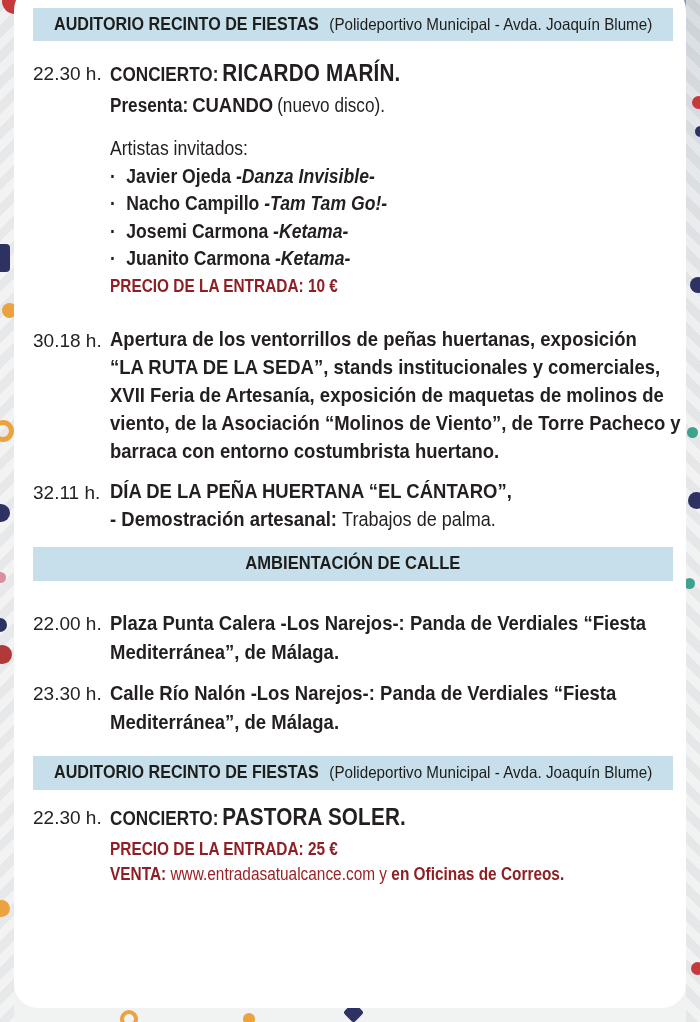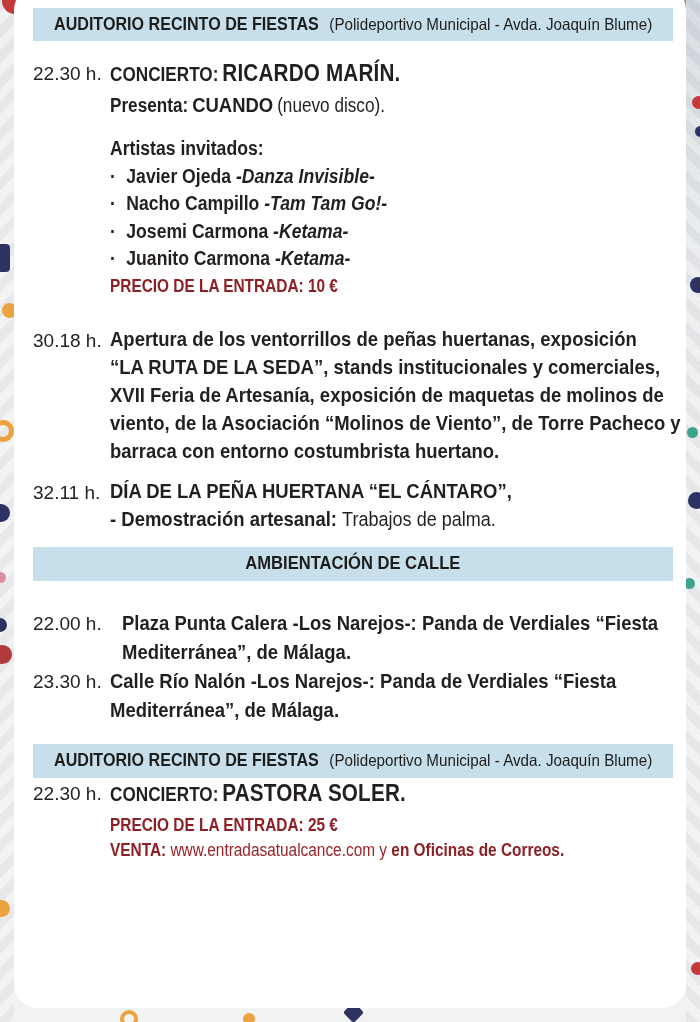--- a/index.html
+++ b/index.html
@@ -27,37 +27,37 @@
   .banner-sub{font-size:16.5px;font-weight:400;margin-left:7px;}
   .row{display:flex;align-items:flex-start;}
   .time{flex:0 0 77px;font-size:19px;color:#232323;line-height:28px;padding-top:2px;}
   .content{flex:1;color:#231f20;}
   .title-line{line-height:30px;white-space:nowrap;}
   .label-bold{font-weight:bold;font-size:19.5px;}
   .artist-big{font-weight:bold;font-size:23.5px;letter-spacing:.2px;}
   .sub-line{line-height:28px;}
   .album{font-weight:bold;font-size:21px;}
   .plain{font-weight:400;font-size:19.5px;}
-  .guests-heading{font-weight:bold;font-size:20px;line-height:27.5px;margin-top:14px;}
+  .guests-heading{font-weight:normal;font-size:20px;line-height:27.5px;margin-top:14px;}
   .guest-line{font-size:20px;line-height:27.5px;font-weight:bold;}
   .guest-bullet{display:inline-block;width:13px;font-weight:bold;}
   .guest-band{font-style:italic;}
   .price-line{color:#8e1f24;font-weight:bold;font-size:17.5px;line-height:26px;}
   .venta-line{color:#8e1f24;font-size:17.5px;line-height:26px;}
   .venta-line .b{font-weight:bold;}
   .venta-line .r{font-weight:400;color:#9b2227;}
   .day-heading{margin-top:22px;font-weight:bold;font-size:37px;line-height:40px;letter-spacing:.5px;}
   .day-red{color:#a33a36;}
   .day-num{color:#2b2a29;}
   .ev{margin-top:26px;}
   .ev-line{font-weight:bold;font-size:21px;line-height:28px;}
   .demo-plain{font-weight:400;font-size:20.5px;}
   .street-banner-title{font-weight:bold;font-size:18px;}
-  .mt12{margin-top:12px;} .mt14{margin-top:14px;} .mt16{margin-top:0;}
-  .mt17{margin-top:17px;} .mt20{margin-top:20px;} .mt27{margin-top:27px;gap:12px;}
+  .mt12{margin-top:12px;} .mt14{margin-top:14px;} .mt16{margin-top:12px;}
+  .mt17{margin-top:17px;} .mt20{margin-top:20px;} .mt27{margin-top:27px;}
   .sq{border-radius:3px;}
 </style>
 </head>
 <body>
 
 <div class="edge-strip left"></div>
 <div class="edge-strip right"></div>
 
 <div class="confetti" style="left:2px;top:-12px;width:26px;height:26px;background:#c5393b;"></div>
 <div class="confetti sq" style="left:-4px;top:244px;width:14px;height:28px;background:#2e3263;border-radius:4px;"></div>

